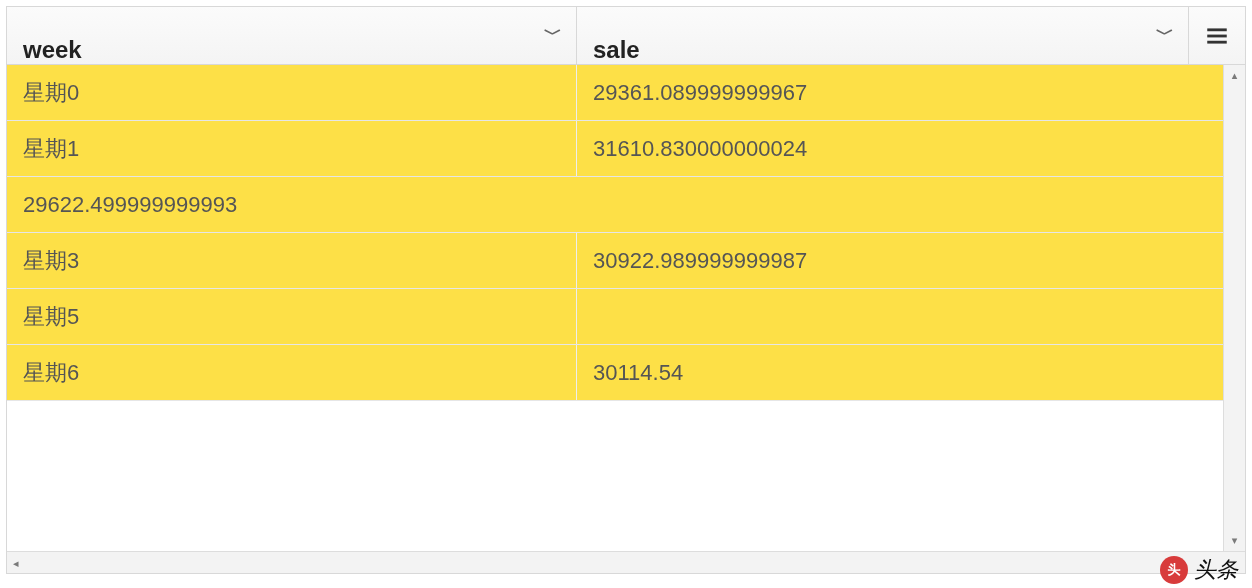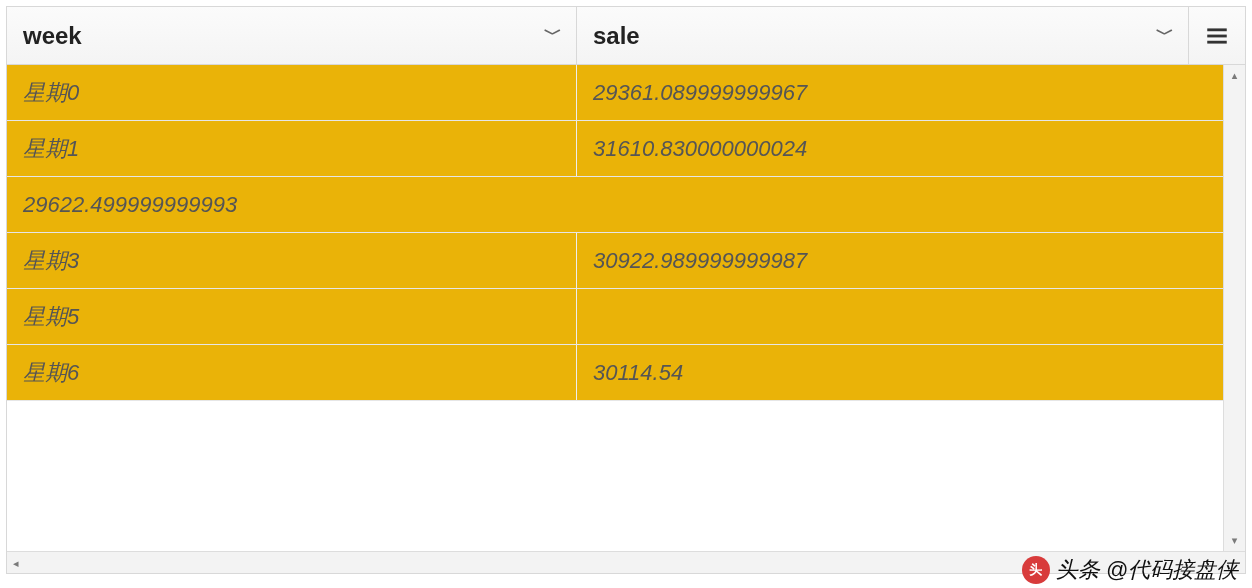--- a/index.html
+++ b/index.html
@@ -25,21 +25,21 @@
     }
     .header-row {
       display: flex;
       height: 58px;
       background: linear-gradient(#fbfbfb, #f4f4f4);
       border-bottom: 1px solid #d8d8d8;
     }
     .header-cell {
       position: relative;
       display: flex;
-      align-items: center;
+      align-items: flex-end;
       padding: 0 16px;
       font-size: 24px;
       font-weight: 600;
       color: #222;
       border-right: 1px solid #d8d8d8;
     }
     .header-cell.col1 { width: 570px; }
     .header-cell.col2 { flex: 1; }
     .header-cell .chev {
       position: absolute;
@@ -66,22 +66,21 @@
       overflow: hidden;
     }
     .rows {
       flex: 1;
       overflow: hidden;
     }
     .data-row {
       display: flex;
       height: 56px;
       border-bottom: 1px solid #e6e6e6;
-      background: #eab308;
-      font-style: italic;
+      background: #fde047;
     }
     .data-cell {
       display: flex;
       align-items: center;
       padding: 0 16px;
       font-size: 22px;
       color: #555;
       border-right: 1px solid #eee;
     }
     .data-cell.col1 { width: 570px; }
@@ -200,14 +199,13 @@
 
   <div class="hscroll">
     <span class="arrow left">◂</span>
   </div>
 
 </div>
 
 <div class="watermark">
   <span class="logo">头</span>
   <span>头条</span>
-  <span>@代码接盘侠</span>
 </div>
 
 </body></html>

